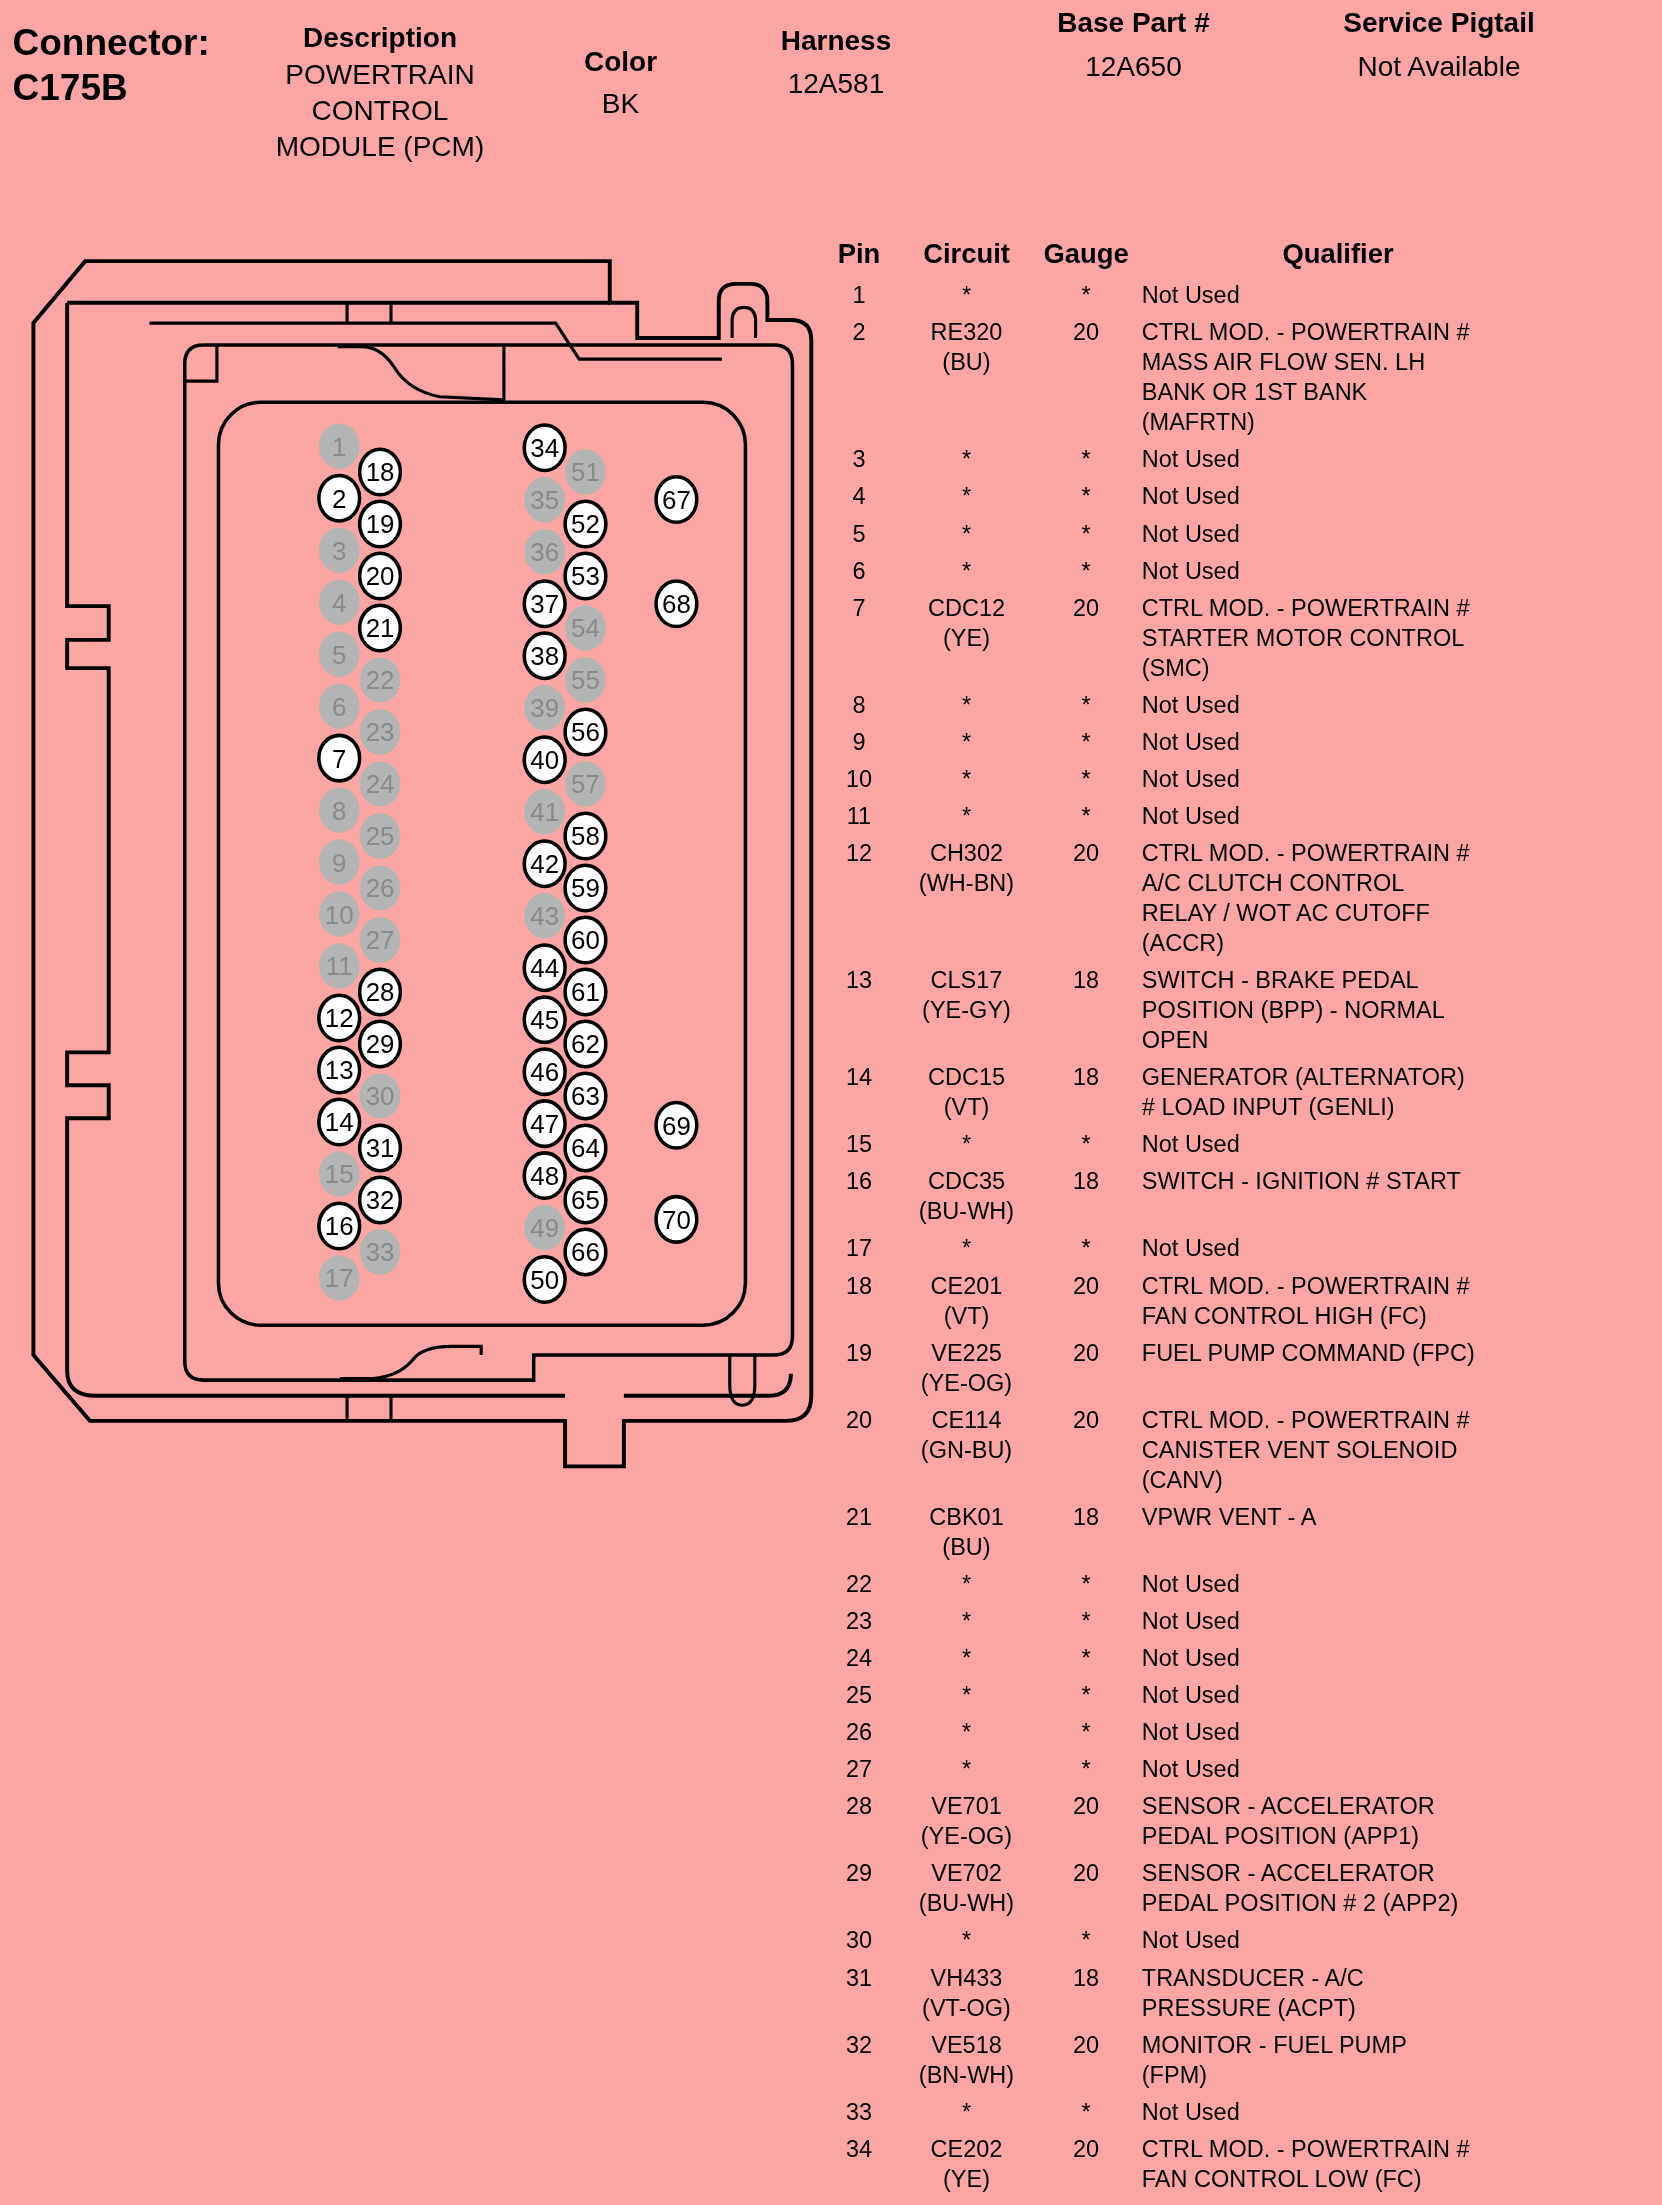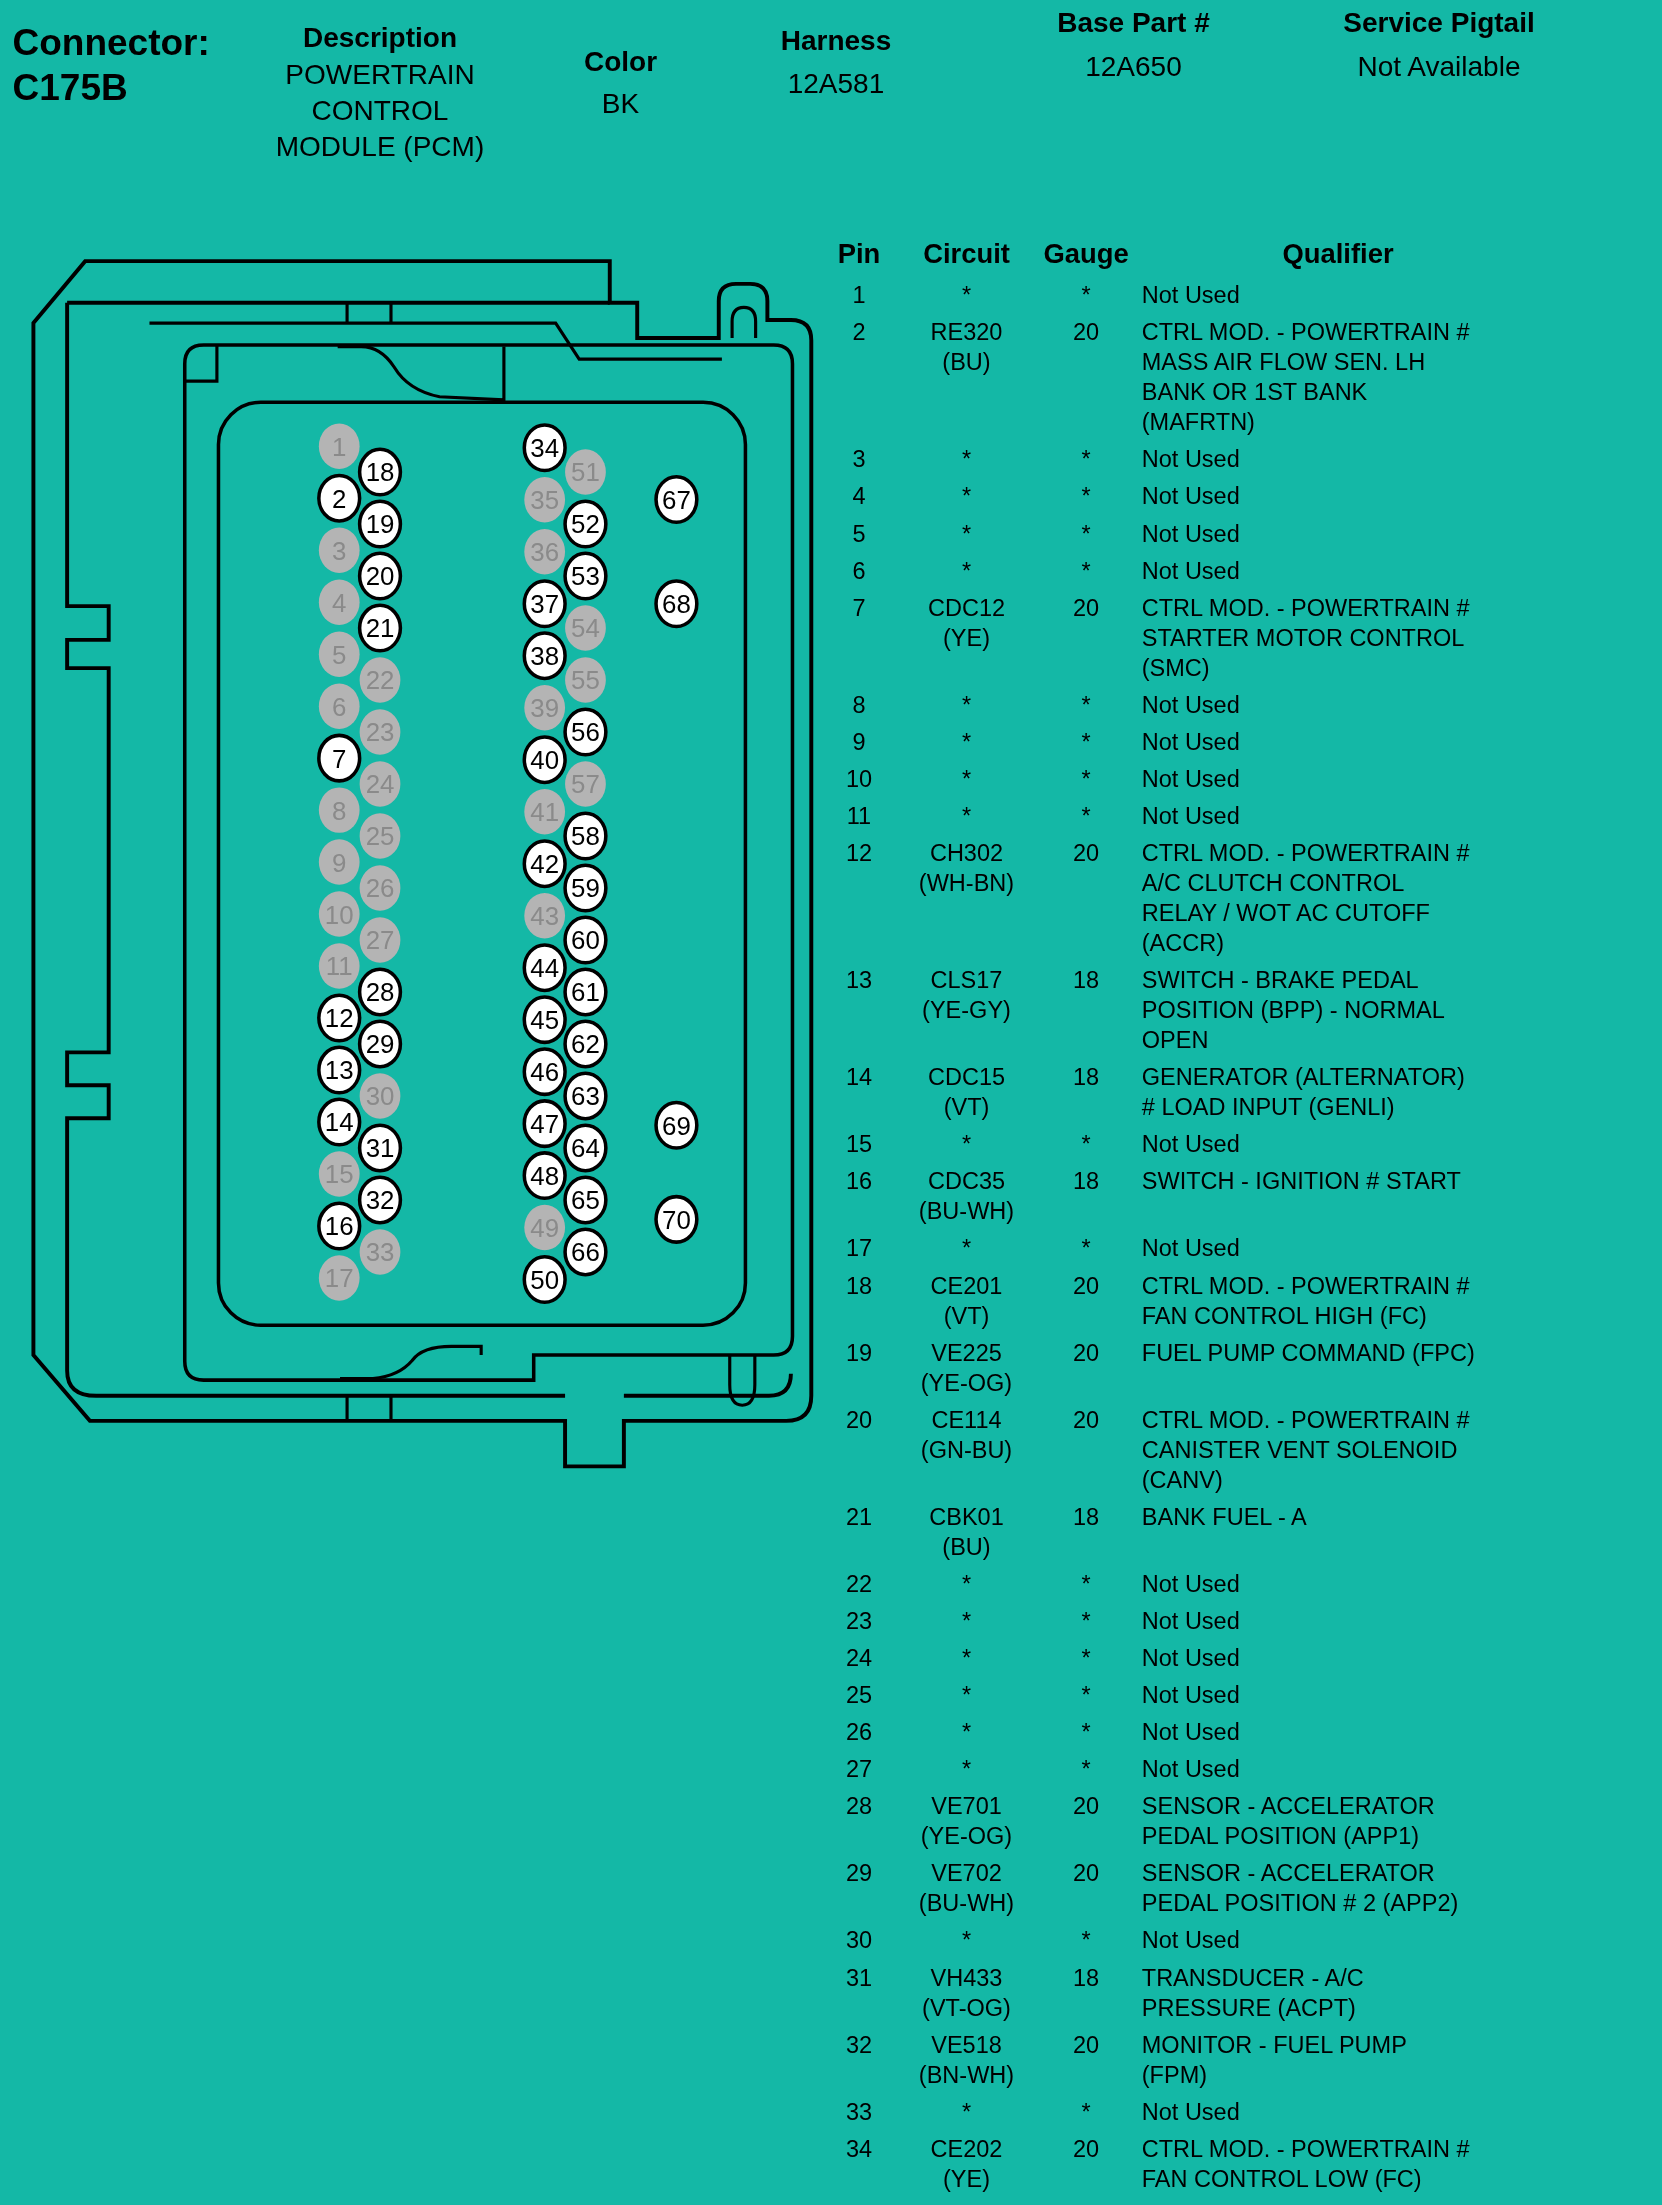--- a/index.html
+++ b/index.html
@@ -1,16 +1,16 @@
 <!DOCTYPE html>
 <html style="font-size:12.5px"><head>
 <meta charset="utf-8">
 <style>
   html,body{margin:0;padding:0;background:#fff;}
-  .page{position:relative;width:1663px;height:2205px;background:#14b8a6;
+  .page{position:relative;width:1663px;height:2205px;background:#fca5a5;
         font-family:"Liberation Sans",sans-serif;color:#000;overflow:hidden;}
 
   
   .conn-title{position:absolute;left:12.5px;top:20.4px;font-size:37px;font-weight:700;line-height:45px;}
   .hcol{position:absolute;text-align:center;}
   .hlabel{font-weight:700;font-size:28px;line-height:33px;}
   .hvalue{font-size:28px;line-height:36px;}
   .pre{white-space:pre-line;}
   .hcol.desc{left:235px;top:21px;width:290px;}
   .hcol.desc .hvalue{margin-top:3.1px;}
@@ -454,21 +454,21 @@
 (CANV)</div>
         <div class="td c-qual"></div>
       </div>
       <div class="trow">
         <div class="td c-pin">21</div>
         <div class="td c-circuit">
           <div>CBK01</div>
           <div>(BU)</div>
         </div>
         <div class="td c-gauge">18</div>
-        <div class="td c-func">BANK FUEL - A</div>
+        <div class="td c-func">VPWR VENT - A</div>
         <div class="td c-qual"></div>
       </div>
       <div class="trow">
         <div class="td c-pin">22</div>
         <div class="td c-circuit">
           <div>*</div>
         </div>
         <div class="td c-gauge">*</div>
         <div class="td c-func">Not Used</div>
         <div class="td c-qual"></div>

